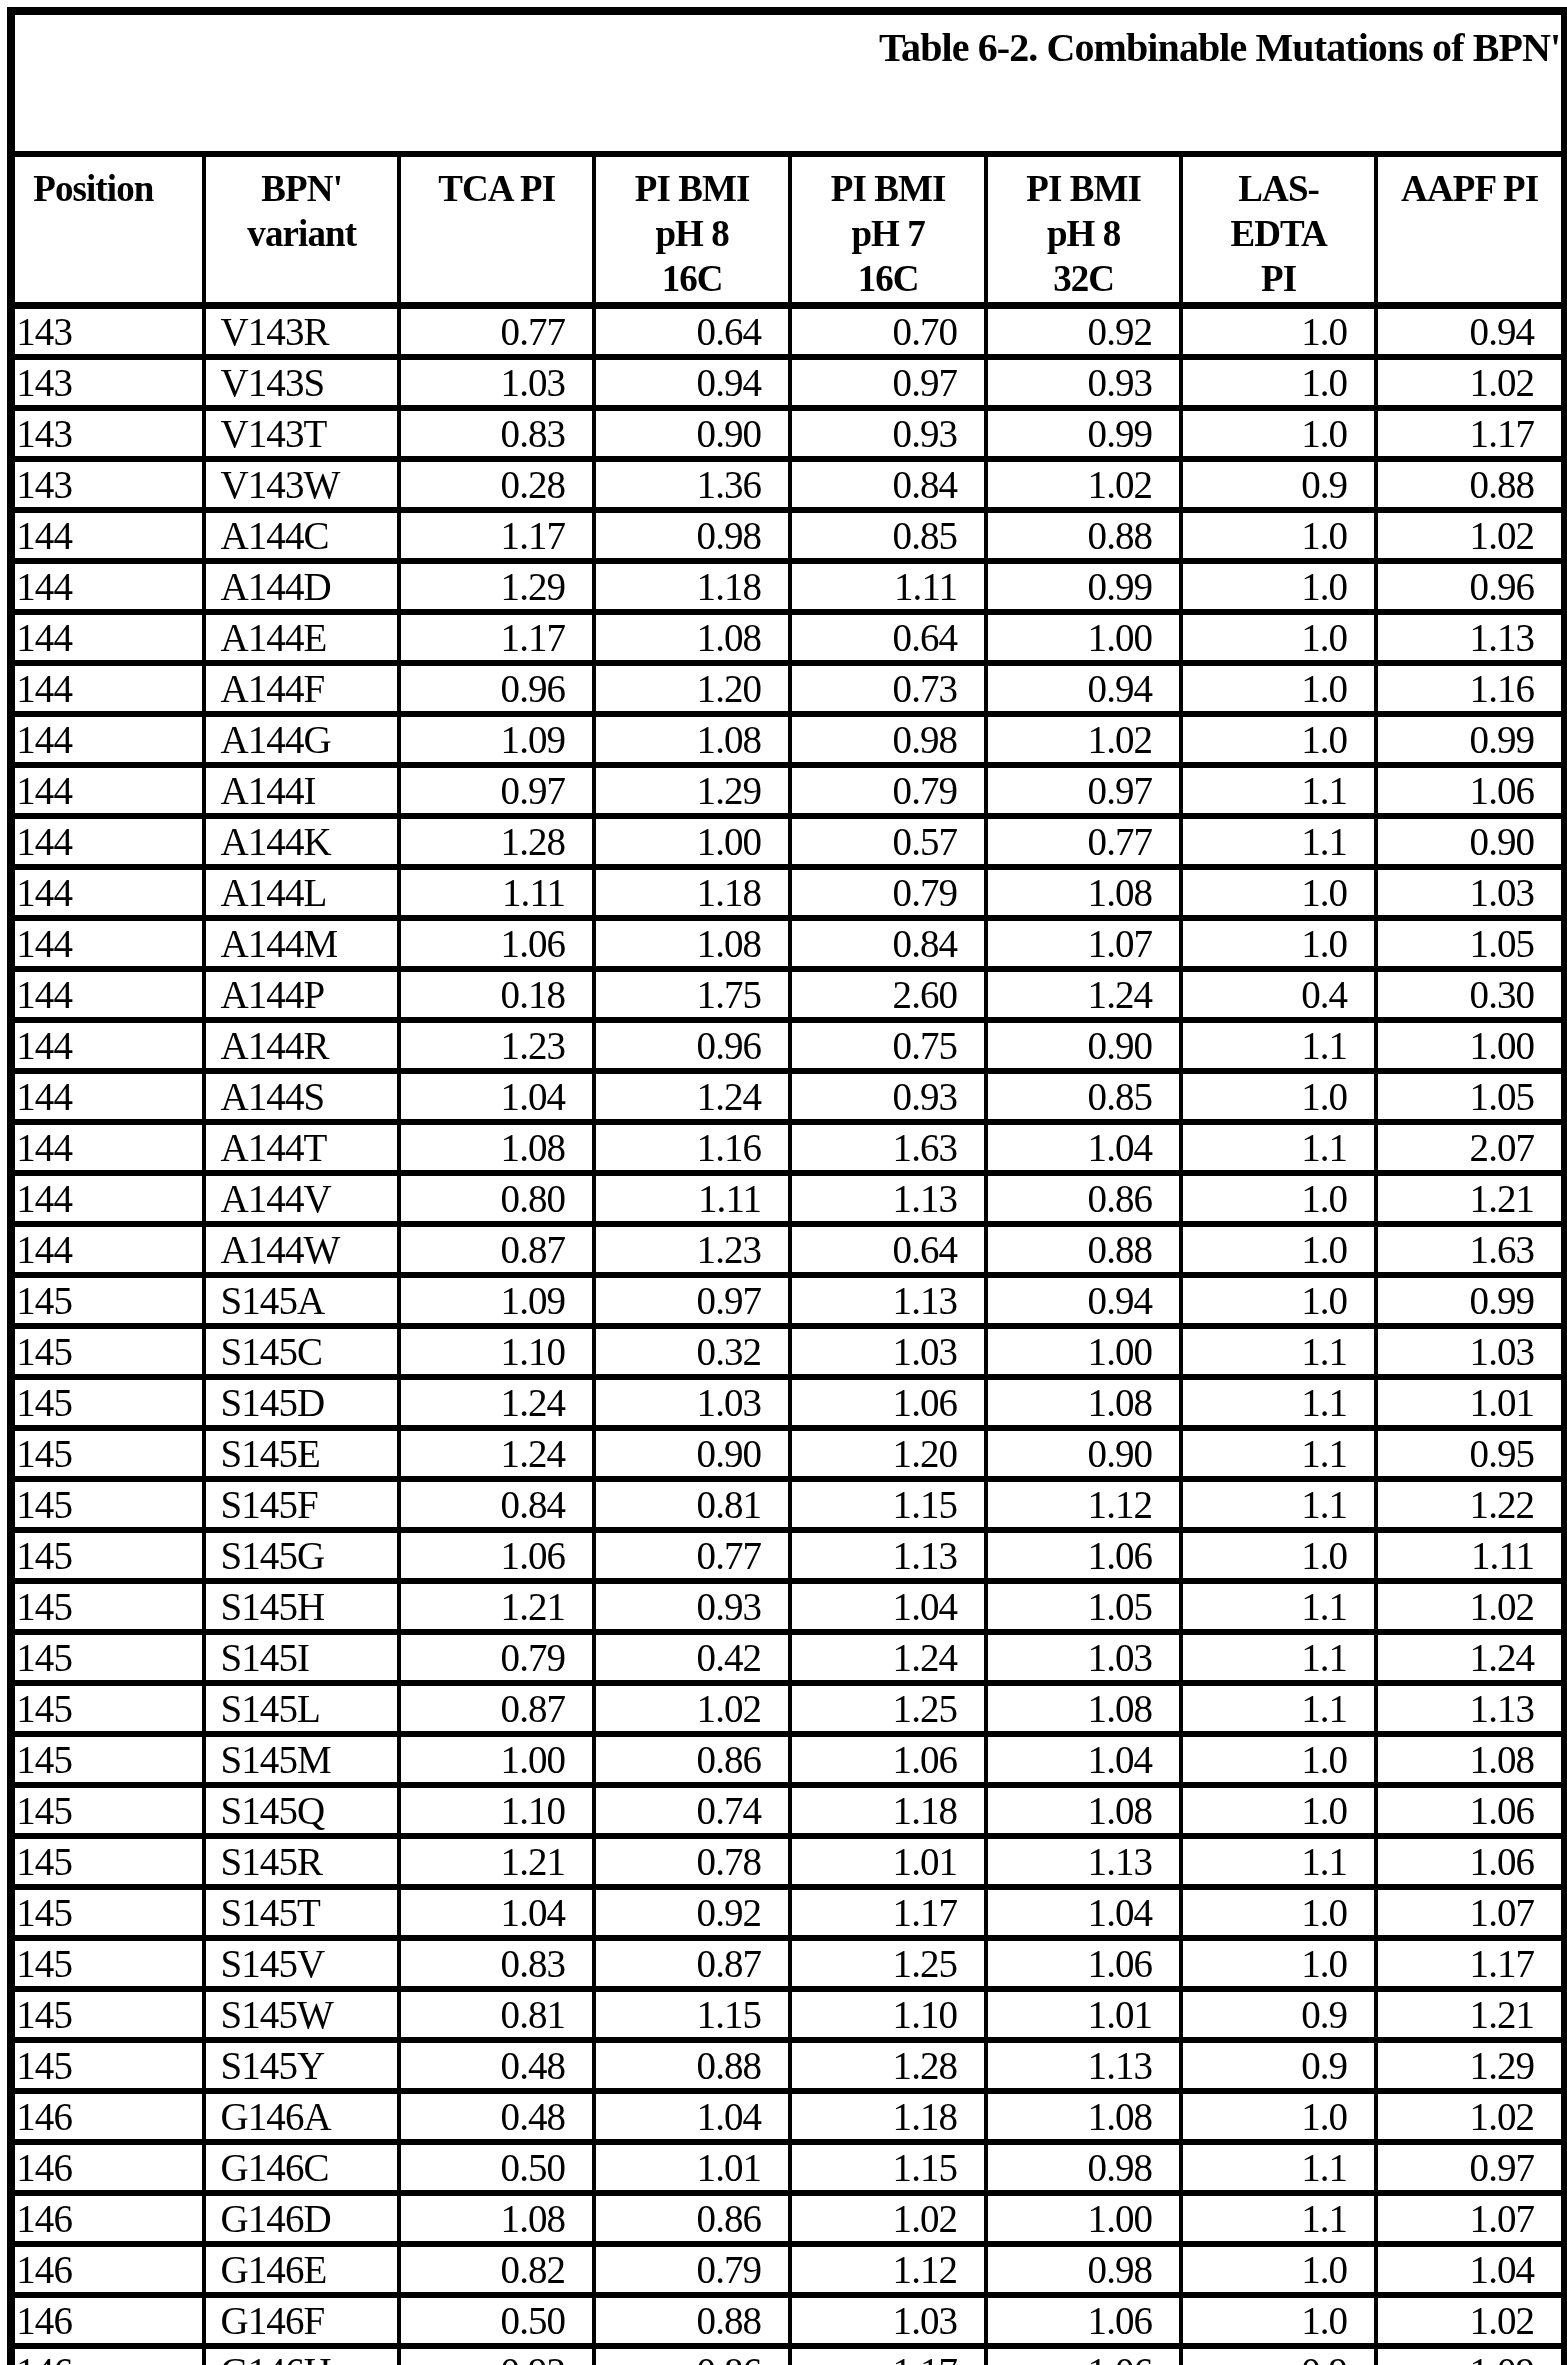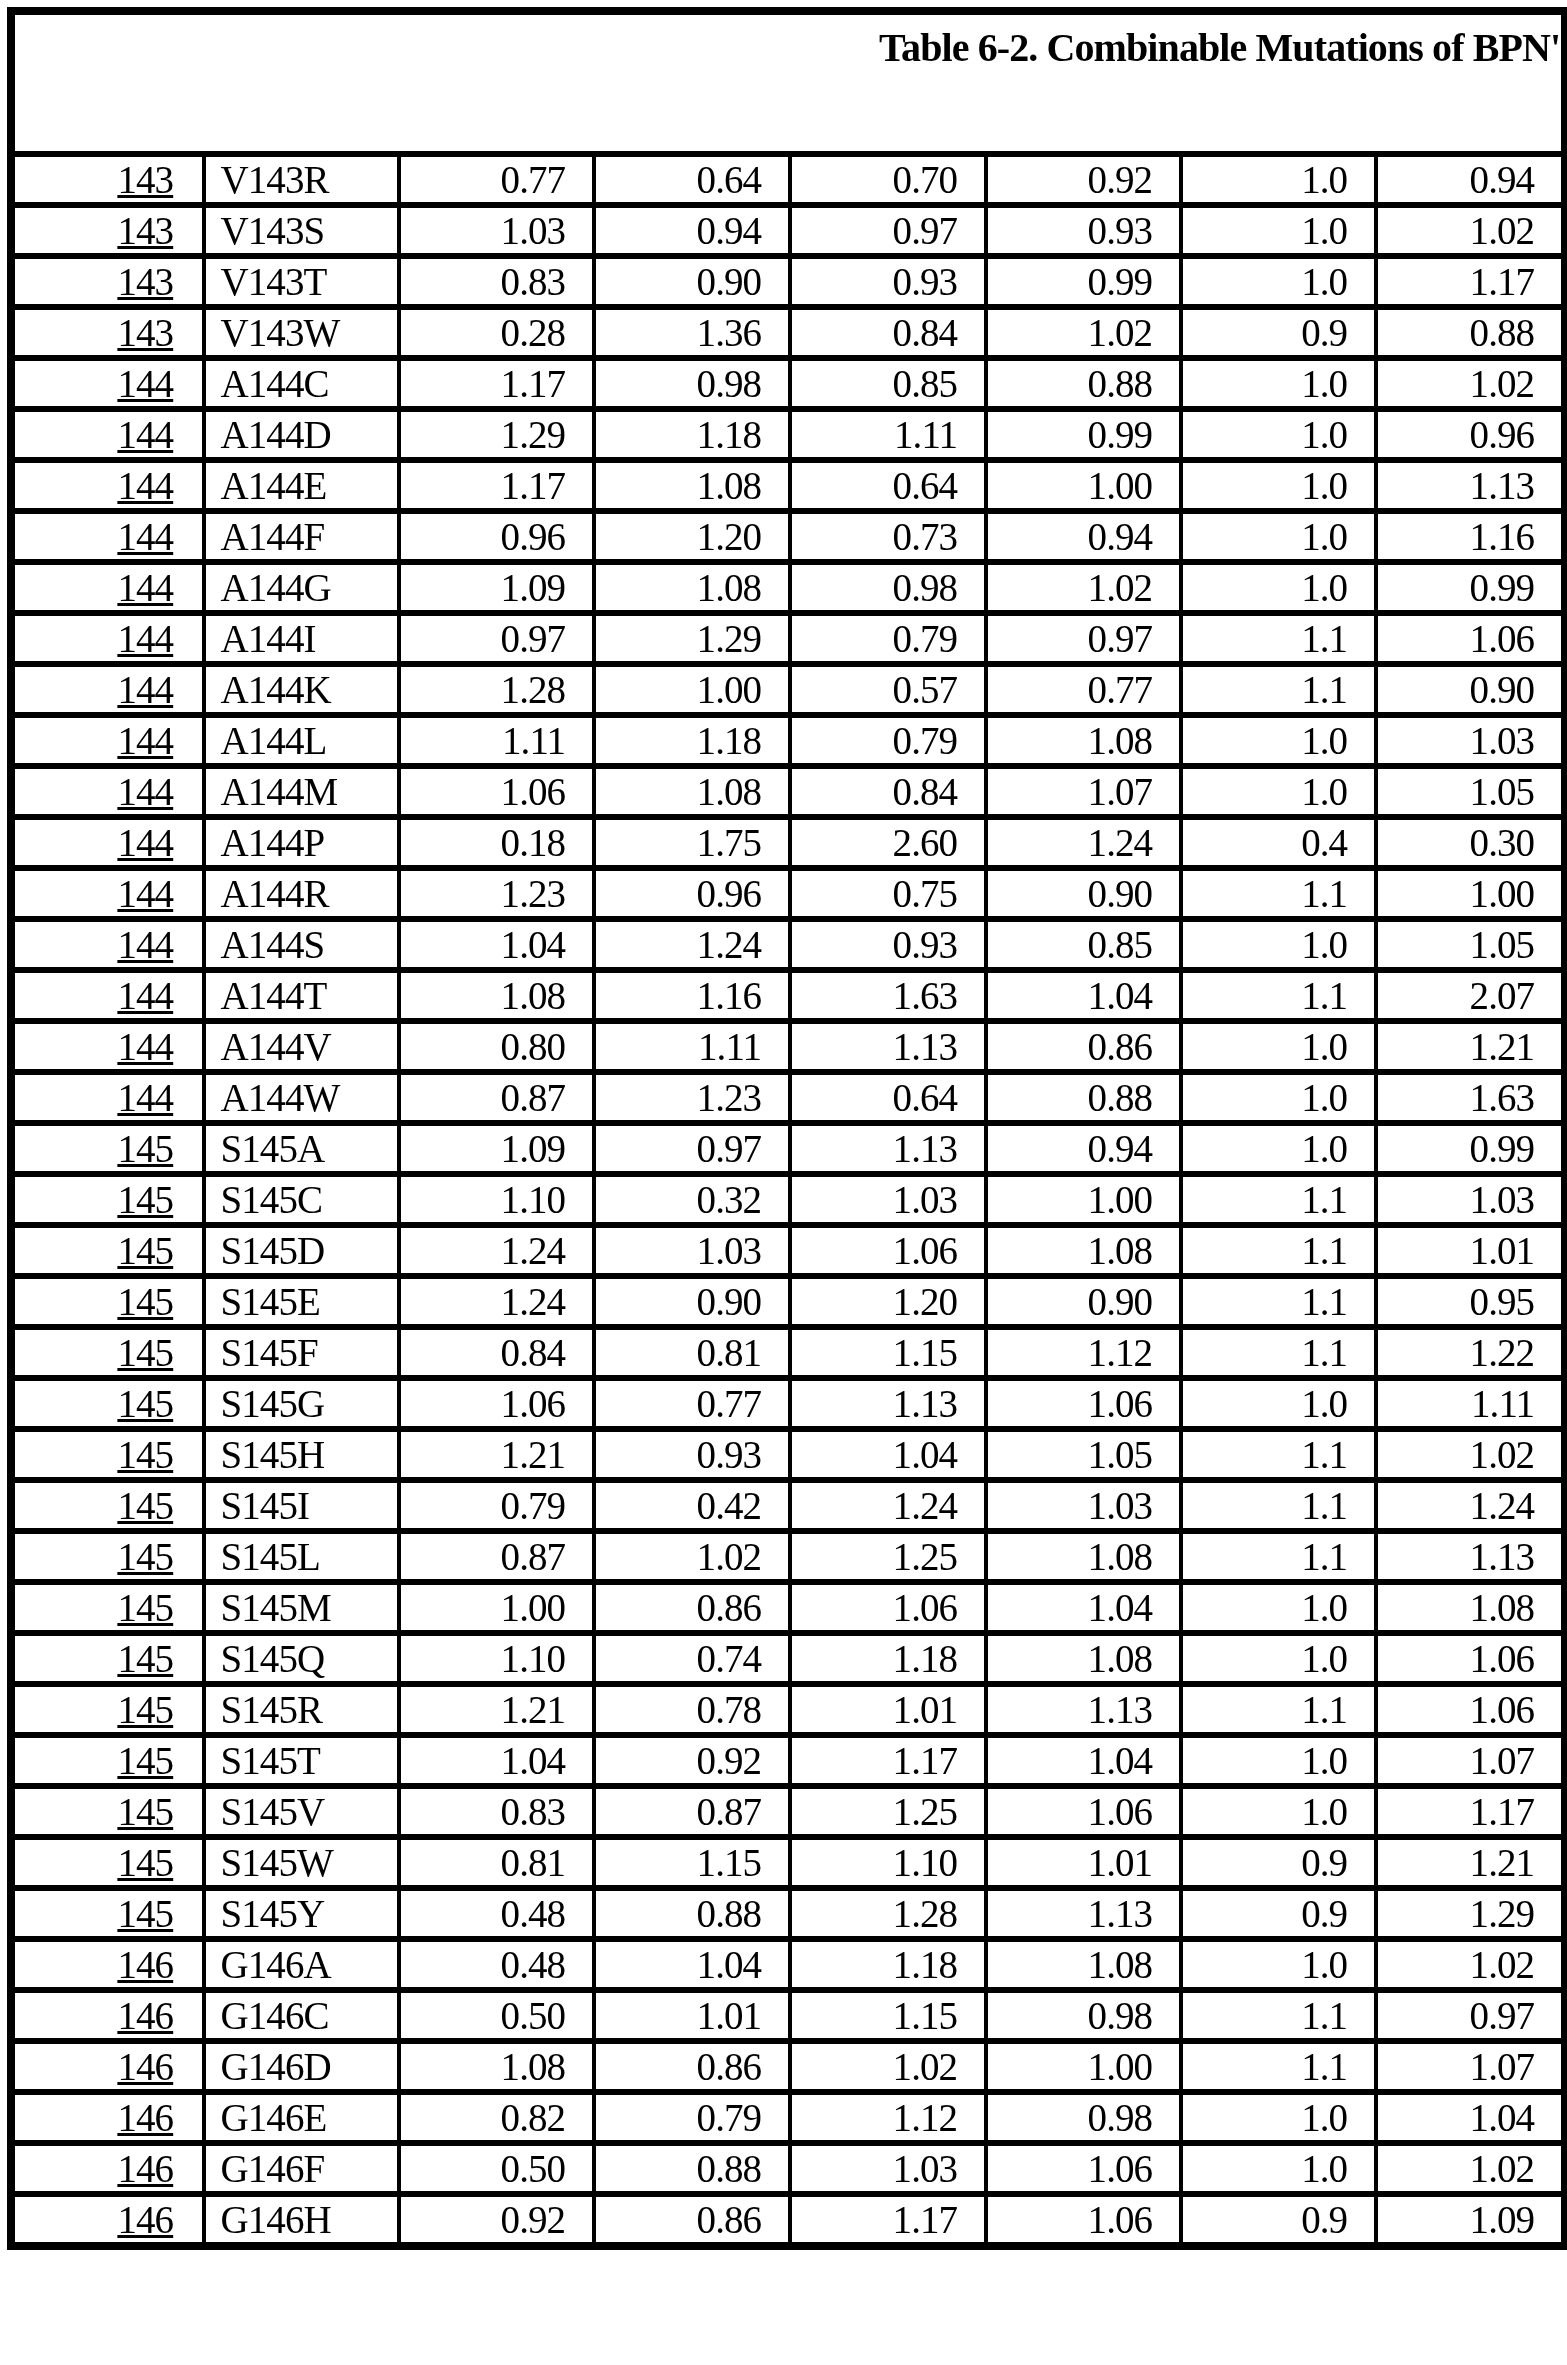--- a/index.html
+++ b/index.html
@@ -74,23 +74,21 @@
     font-size: 39px;
     line-height: 43px;
     letter-spacing: -0.9px;
     white-space: nowrap;
   }
   tbody td.num {
     text-align: right;
     padding-right: 27px;
   }
   tbody td.pos {
-    text-align: right;
     padding-right: 29px;
-    text-decoration: underline;
   }
   tbody td.variant {
     text-align: left;
     padding-left: 14.3px;
   }
 </style>
 </head>
 <body>
 
 <div class="page">
@@ -102,20 +100,39 @@
       <col style="width:196px">
       <col style="width:196px">
       <col style="width:195px">
       <col style="width:195px">
       <col style="width:189px">
     </colgroup>
     <thead>
       <tr>
         <td class="title-cell" colspan="8">Table 6-2.  Combinable Mutations of BPN'</td>
       </tr>
+      <tr class="header-row" id="header-row">
+          <th class="pos-h">Position</th>
+          <th>BPN'
+variant</th>
+          <th>TCA PI</th>
+          <th>PI BMI
+pH 8
+16C</th>
+          <th>PI BMI
+pH 7
+16C</th>
+          <th>PI BMI
+pH 8
+32C</th>
+          <th>LAS-
+EDTA
+PI</th>
+          <th>AAPF PI</th>
+        </tr>
     </thead>
     <tbody id="table-body">
         <tr>
           <td class="pos">143</td>
           <td class="variant">V143R</td>
           <td class="num">0.77</td>
           <td class="num">0.64</td>
           <td class="num">0.70</td>
           <td class="num">0.92</td>
           <td class="num">1.0</td>

